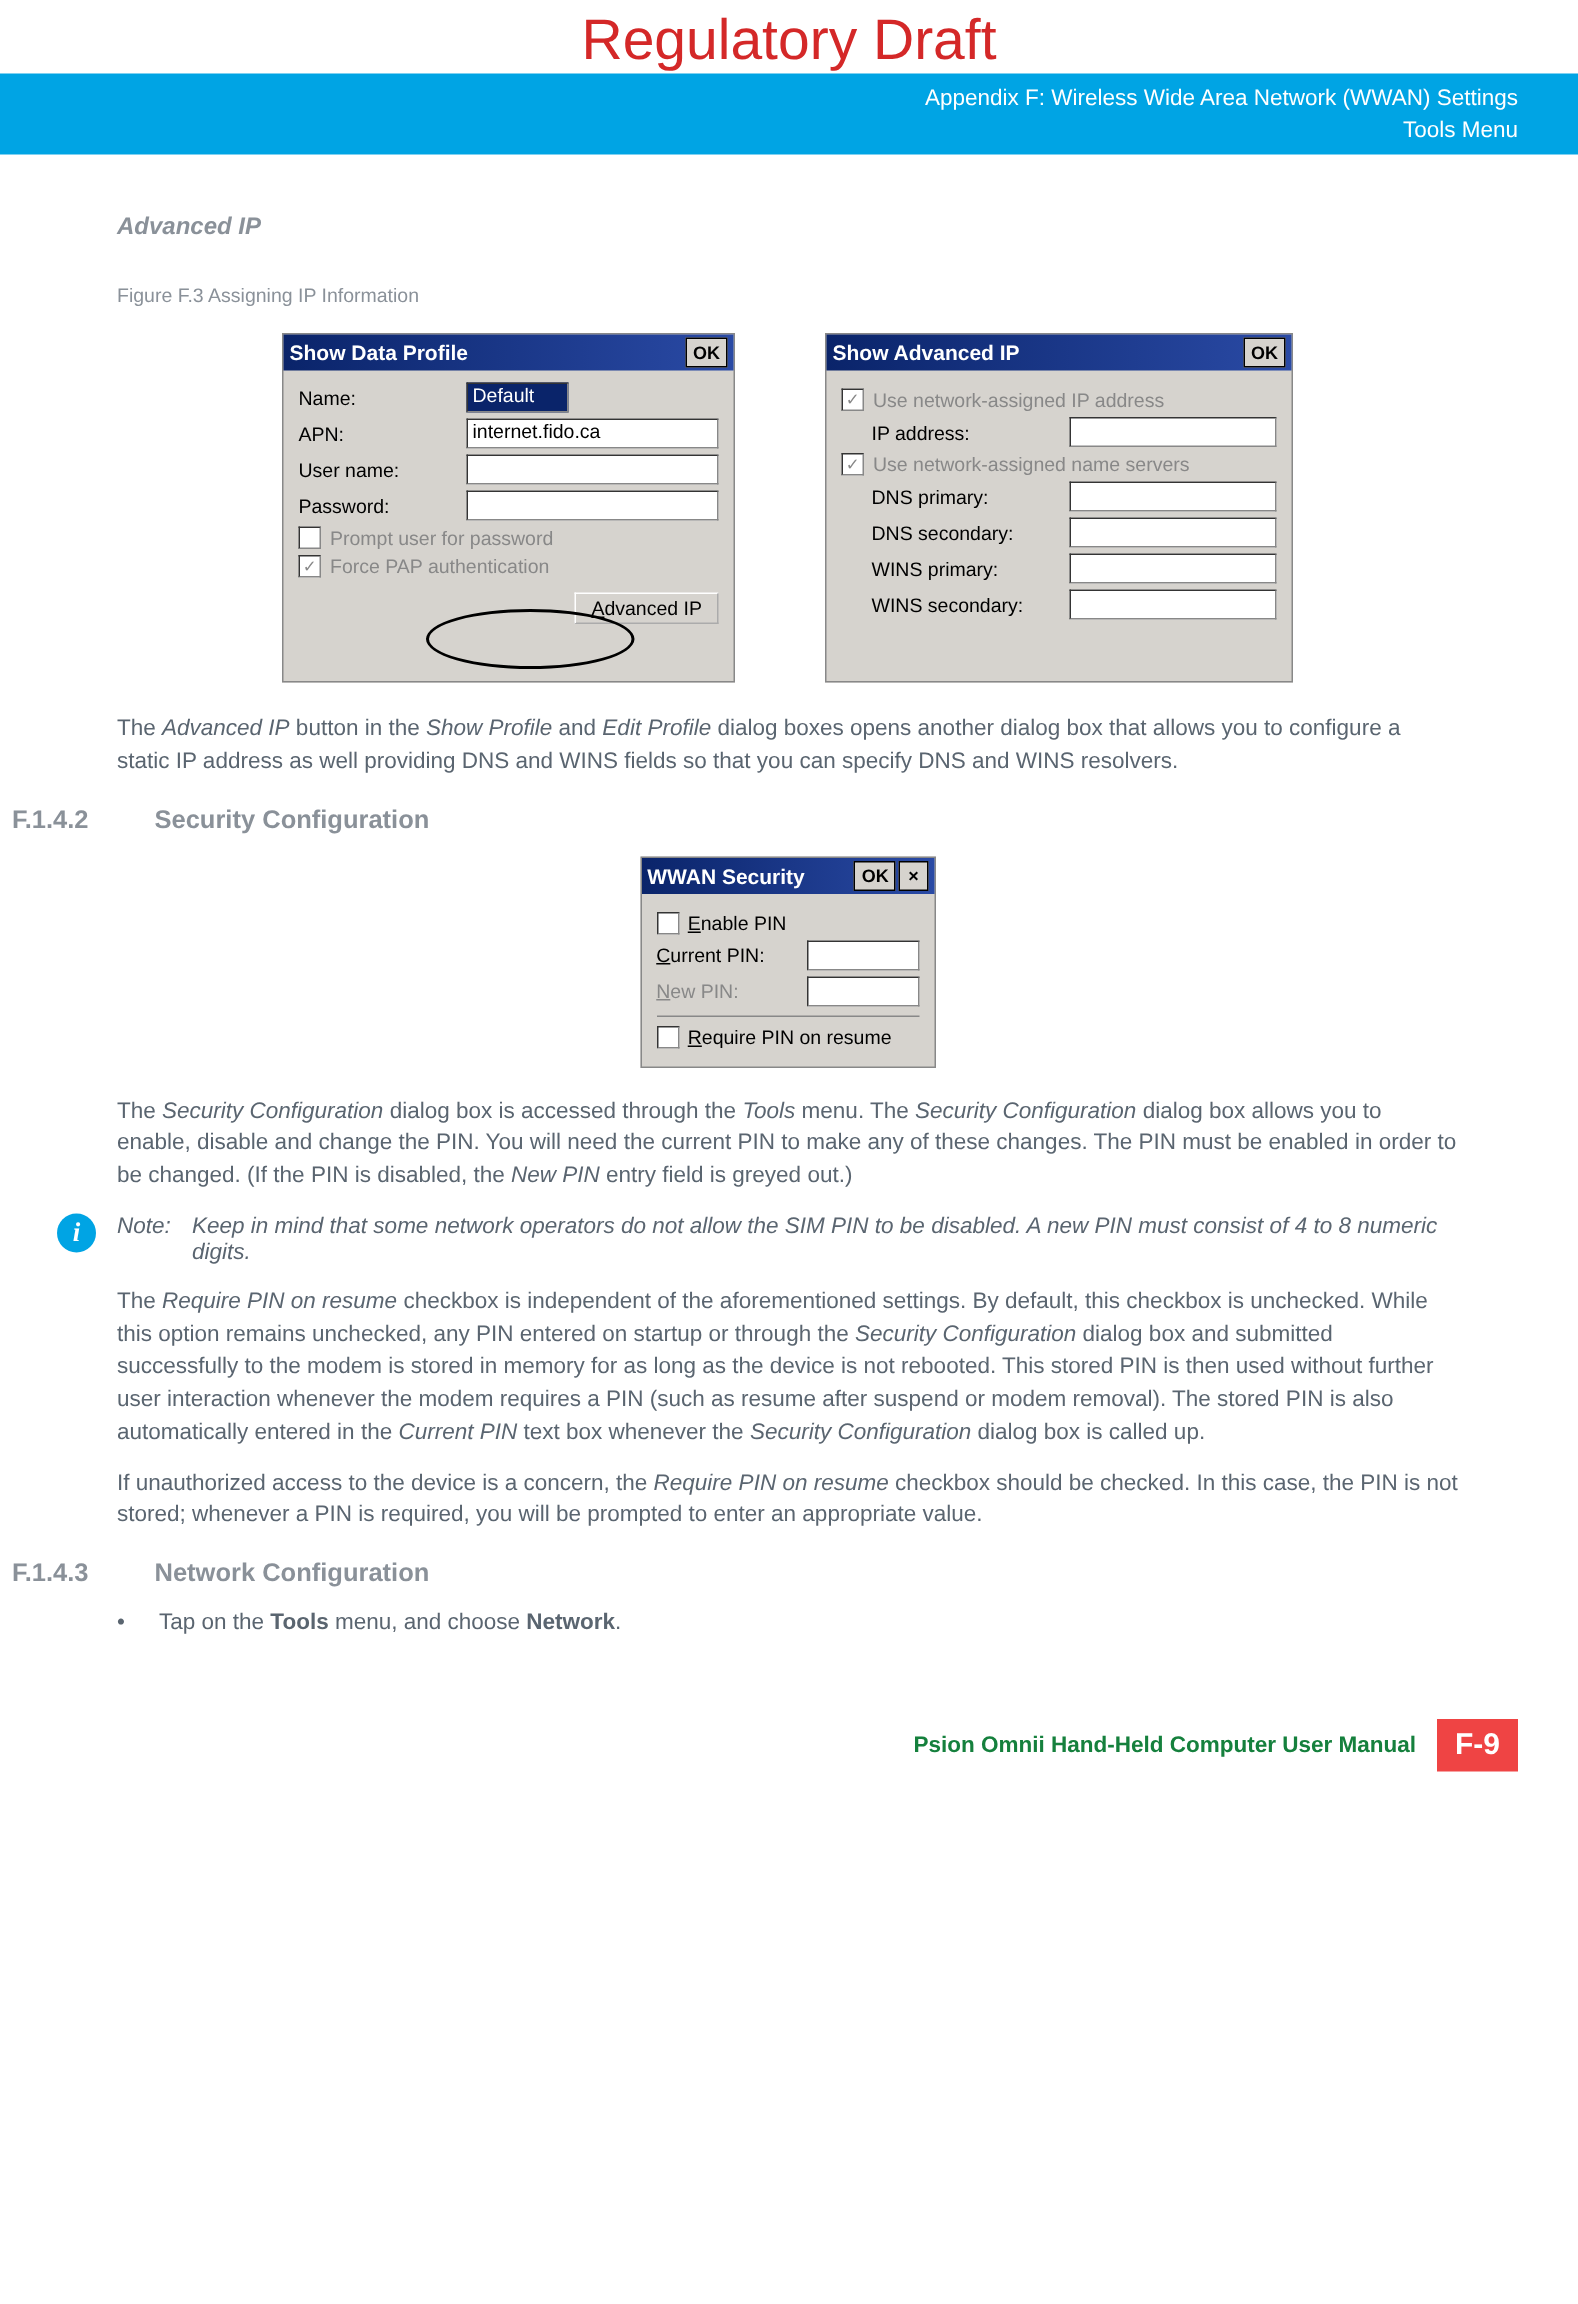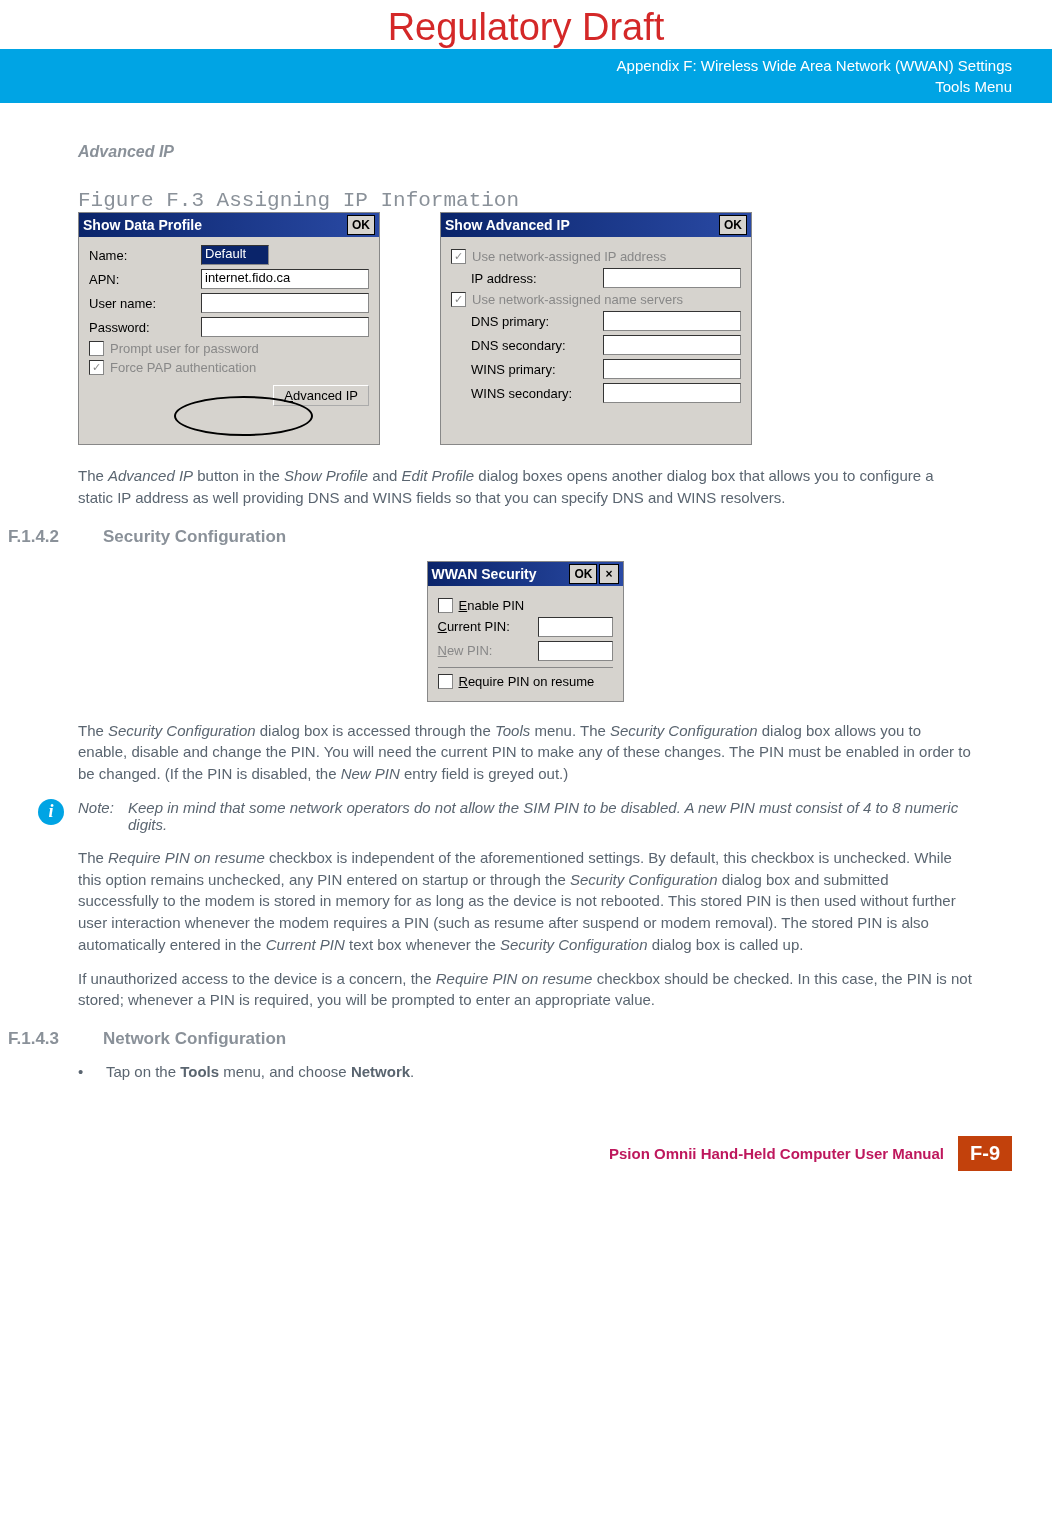--- a/index.html
+++ b/index.html
@@ -30,27 +30,27 @@
   }
   .section-title-italic {
     color: #8a9199;
     font-style: italic;
     font-weight: bold;
     font-size: 16px;
     margin-bottom: 28px;
   }
   .figure-caption {
     color: #8a9199;
-    font-size: 21px;
-    font-family: Liberation Mono, monospace;
+    font-size: 13px;
+    margin-bottom: 18px;
   }
   .figure-row {
     display: flex;
     gap: 60px;
-    justify-content: flex-start;
+    justify-content: center;
     margin-bottom: 20px;
   }
   .win-dialog {
     border: 1px solid #888;
     background: #d6d3ce;
     font-family: Tahoma, Arial, sans-serif;
     font-size: 13px;
     color: #000;
   }
   .win-titlebar {
@@ -208,26 +208,26 @@
   }
   .bullet-dot { min-width: 10px; }
   .footer {
     display: flex;
     justify-content: flex-end;
     align-items: center;
     gap: 14px;
     padding: 30px 40px 20px 0;
   }
   .footer-text {
-    color: #be185d;
+    color: #15803d;
     font-weight: bold;
     font-size: 15px;
   }
   .page-badge {
-    background: #c2410c;
+    background: #ef4444;
     color: #fff;
     font-weight: bold;
     font-size: 20px;
     padding: 6px 12px;
   }
   .divider-line {
     border-top: 1px solid #888;
     margin: 6px 0;
   }
 </style>

